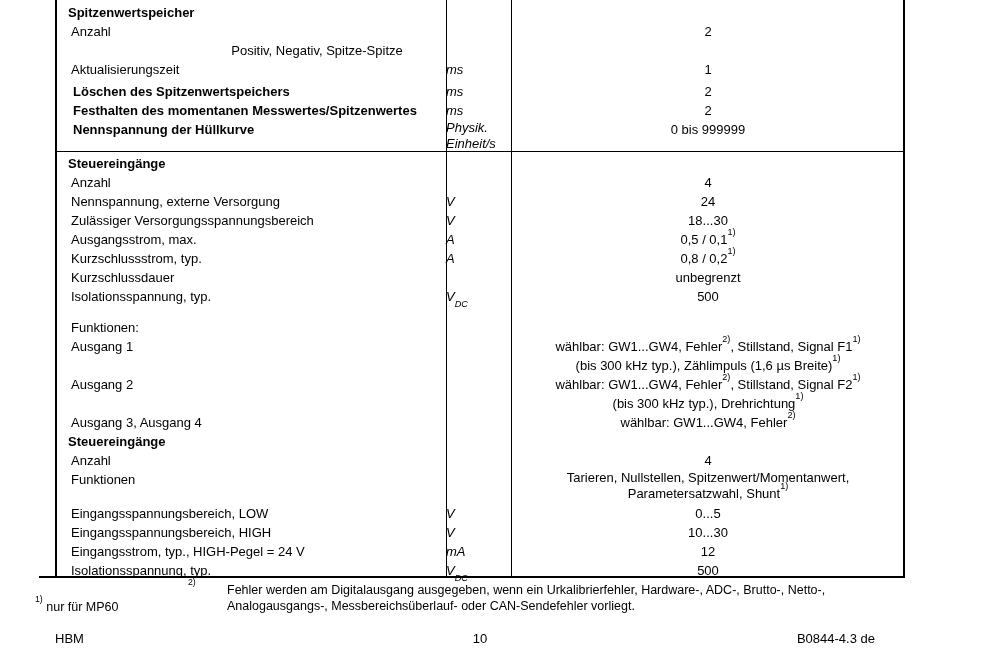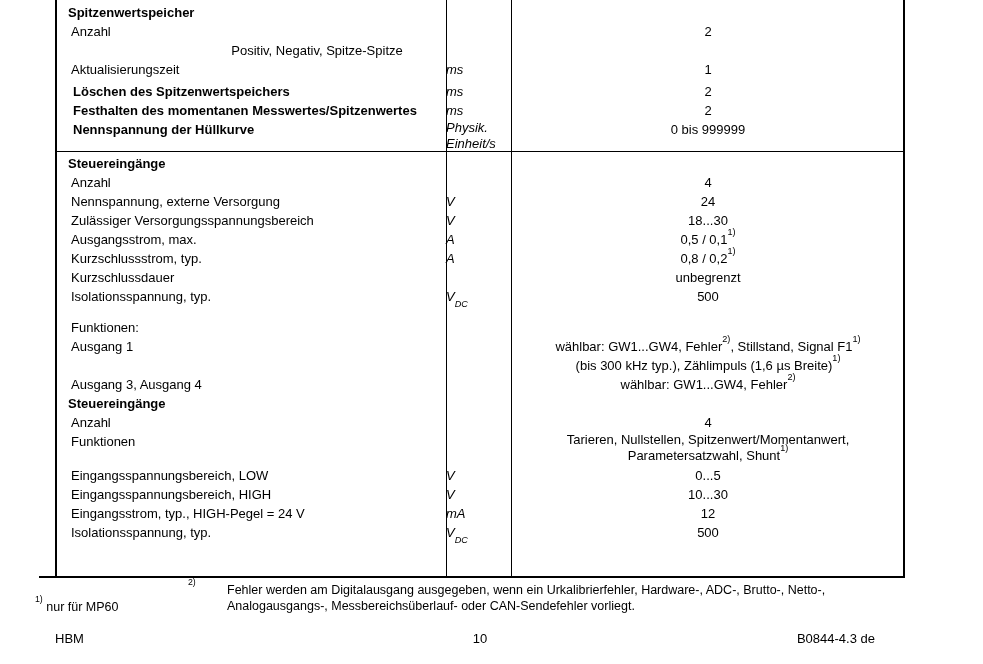--- a/index.html
+++ b/index.html
@@ -147,20 +147,28 @@
       </div>
       <div class="row ind2">
         <div class="c1">Ausgang 1</div>
         <div class="c2"></div>
         <div class="c3">
           <div>wählbar: GW1...GW4, Fehler<sup>2)</sup>, Stillstand, Signal F1<sup>1)</sup></div>
           <div>(bis 300 kHz typ.), Zählimpuls (1,6 µs Breite)<sup>1)</sup></div>
         </div>
       </div>
       <div class="row ind2">
+        <div class="c1">Ausgang 2</div>
+        <div class="c2"></div>
+        <div class="c3">
+          <div>wählbar: GW1...GW4, Fehler<sup>2)</sup>, Stillstand, Signal F2<sup>1)</sup></div>
+          <div>(bis 300 kHz typ.), Drehrichtung<sup>1)</sup></div>
+        </div>
+      </div>
+      <div class="row ind2">
         <div class="c1">Ausgang 3, Ausgang 4</div>
         <div class="c2"></div>
         <div class="c3">wählbar: GW1...GW4, Fehler<sup>2)</sup></div>
       </div>
       <div class="row hdr">
         <div class="c1">Steuereingänge</div>
         <div class="c2"></div>
         <div class="c3"></div>
       </div>
       <div class="row">

